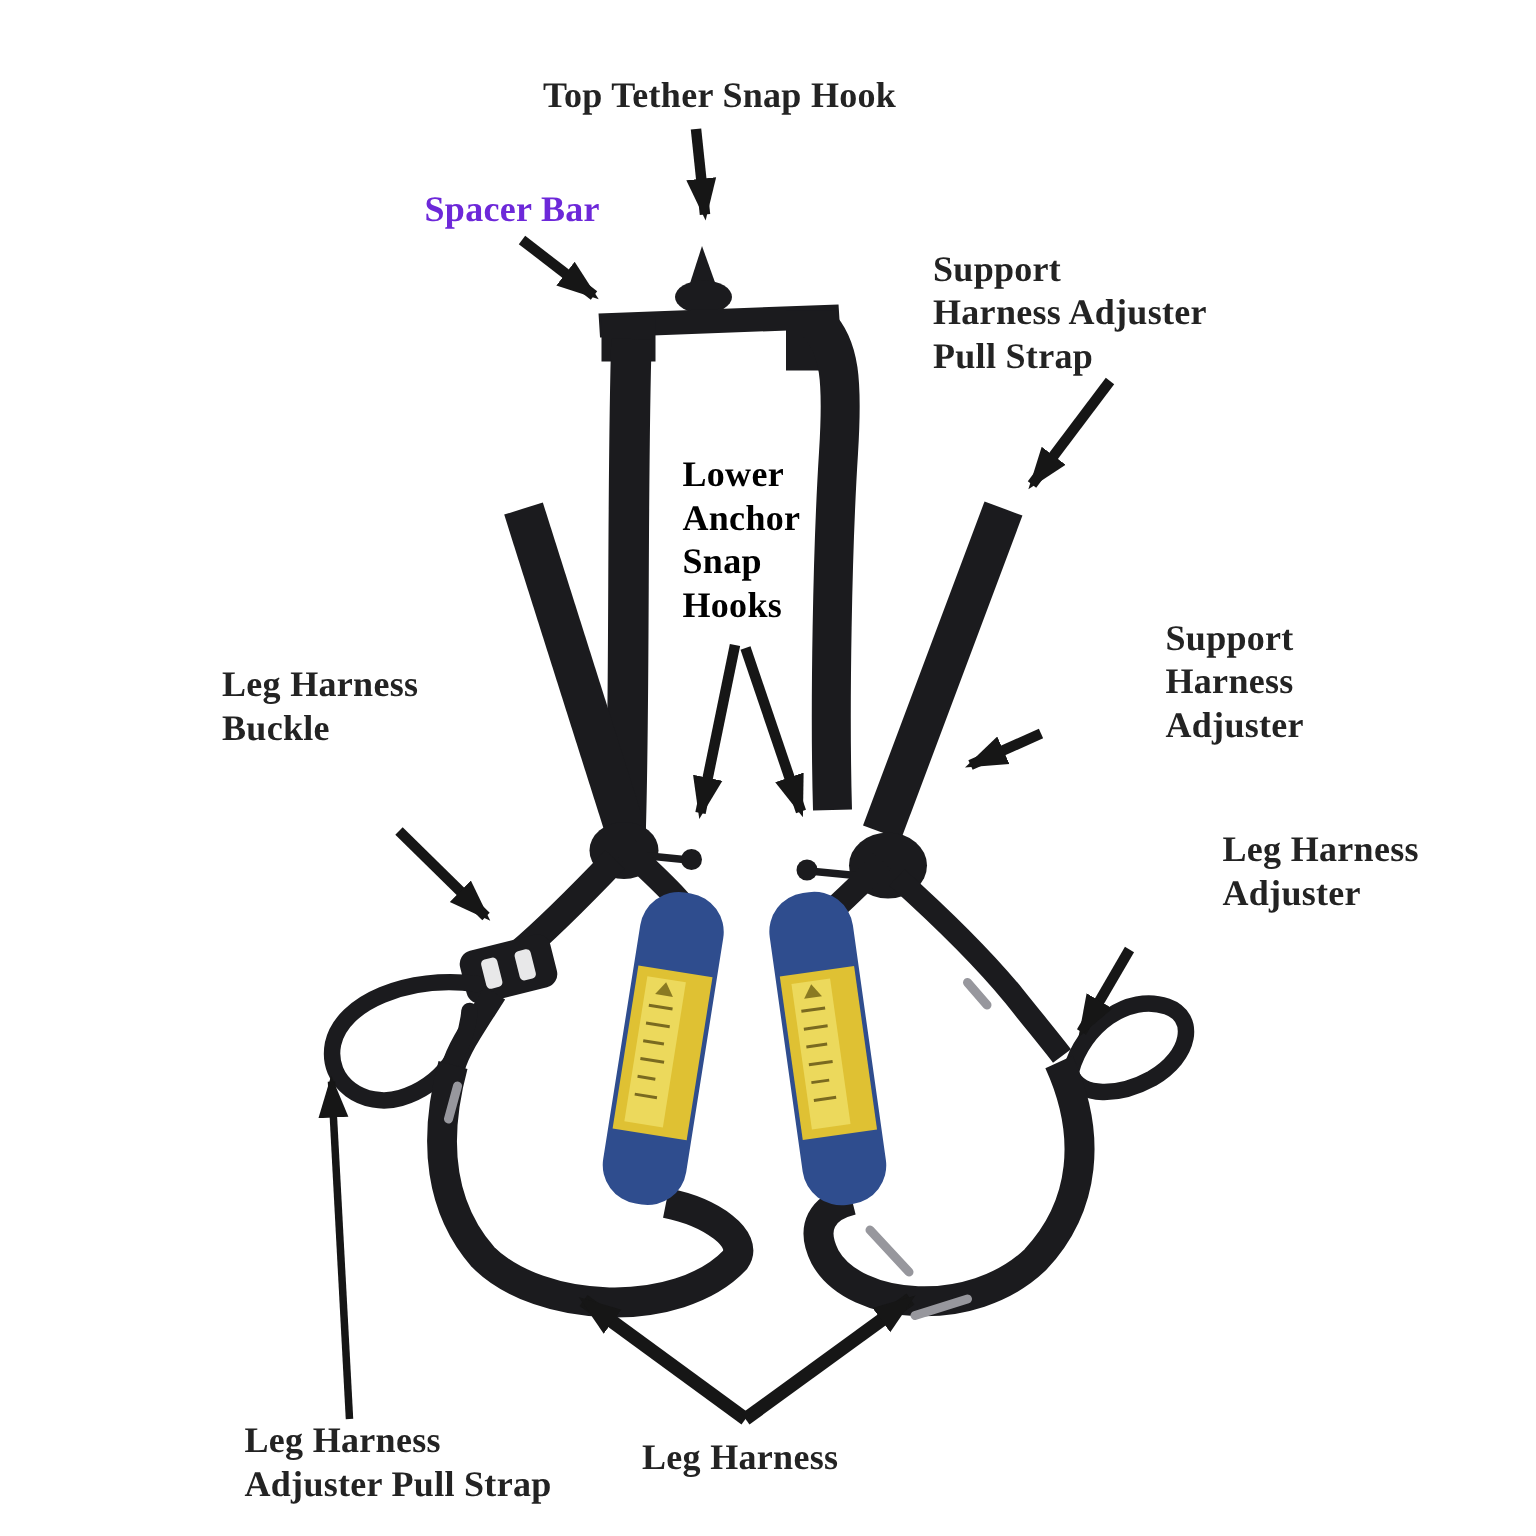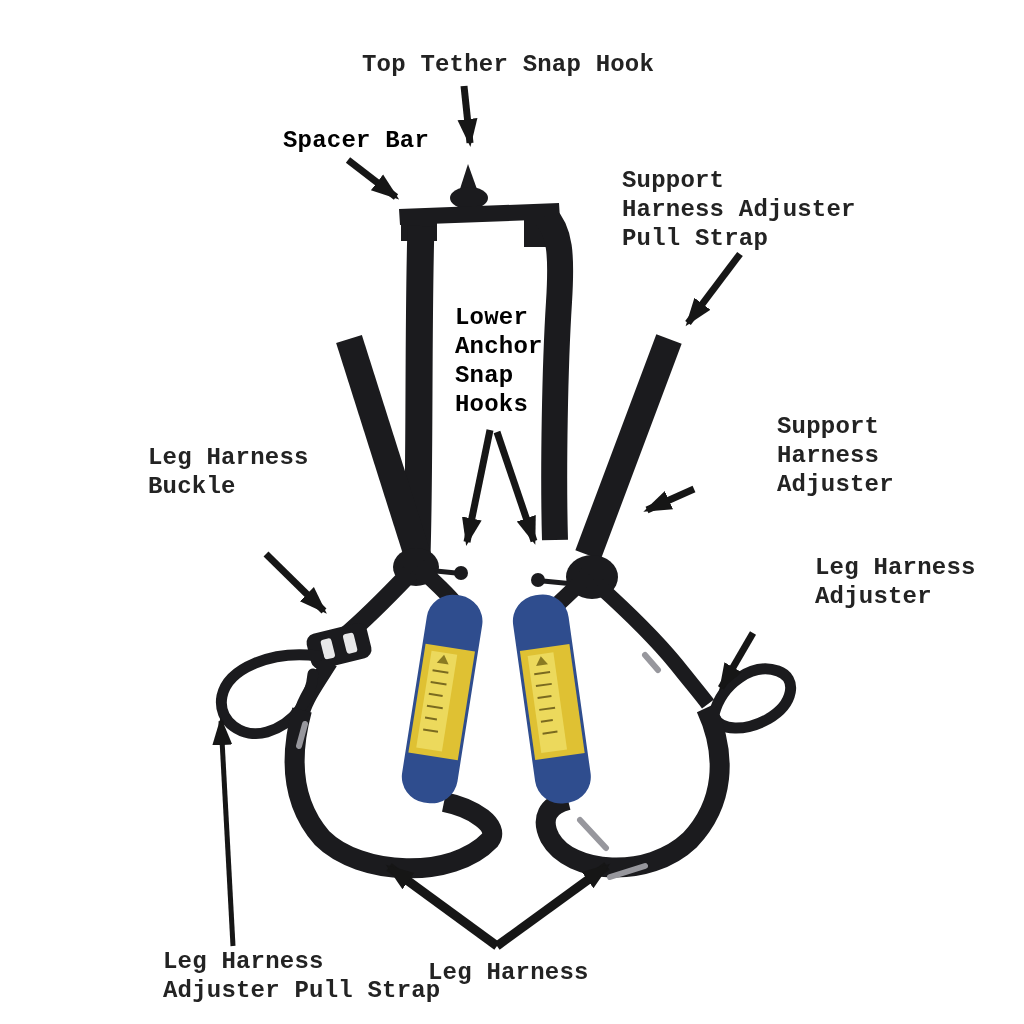--- a/index.html
+++ b/index.html
@@ -2,21 +2,21 @@
 <html><head>
 <meta charset="utf-8">
 <style>
   html, body { margin: 0; padding: 0; background: #ffffff; }
   #stage {
     position: relative;
     width: 1024px;
     height: 1008px;
     background: #ffffff;
     overflow: hidden;
-    font-family: Liberation Mono, monospace;
+    font-family: Liberation Serif, serif;
   }
   #art {
     position: absolute;
     left: 0; top: 0;
   }
   .callout-label {
     position: absolute;
     font-size: 24px;
     line-height: 29px;
     font-weight: 600;
@@ -110,21 +110,21 @@
         <line x1="694" y1="489" x2="647" y2="510" stroke="#161616" stroke-width="7" marker-end="url(#ah)"></line>
         <line x1="753" y1="633" x2="721" y2="688" stroke="#161616" stroke-width="7" marker-end="url(#ah)"></line>
         <line x1="233" y1="946" x2="221" y2="721" stroke="#161616" stroke-width="5" marker-end="url(#ah)"></line>
         <line x1="497" y1="946" x2="389" y2="867" stroke="#161616" stroke-width="9" marker-end="url(#ah)"></line>
         <line x1="497" y1="946" x2="607" y2="866" stroke="#161616" stroke-width="9" marker-end="url(#ah)"></line>
       </g>
   </svg>
 
   <div id="label-layer">
       <div class="callout-label" style="left: 362px; top: 50px; color: rgb(35, 35, 35);">Top Tether Snap Hook</div>
-      <div class="callout-label" style="left: 283px; top: 126px; color: #000000;">Spacer Bar</div>
+      <div class="callout-label" style="left: 283px; top: 126px; color: #6d28d9;">Spacer Bar</div>
       <div class="callout-label" style="left: 622px; top: 166px; color: rgb(35, 35, 35);">Support
 Harness Adjuster
 Pull Strap</div>
       <div class="callout-label" style="left: 455px; top: 303px; color: #000000;">Lower
 Anchor
 Snap
 Hooks</div>
       <div class="callout-label" style="left: 148px; top: 443px; color: rgb(35, 35, 35);">Leg Harness
 Buckle</div>
       <div class="callout-label" style="left: 777px; top: 412px; color: rgb(35, 35, 35);">Support

